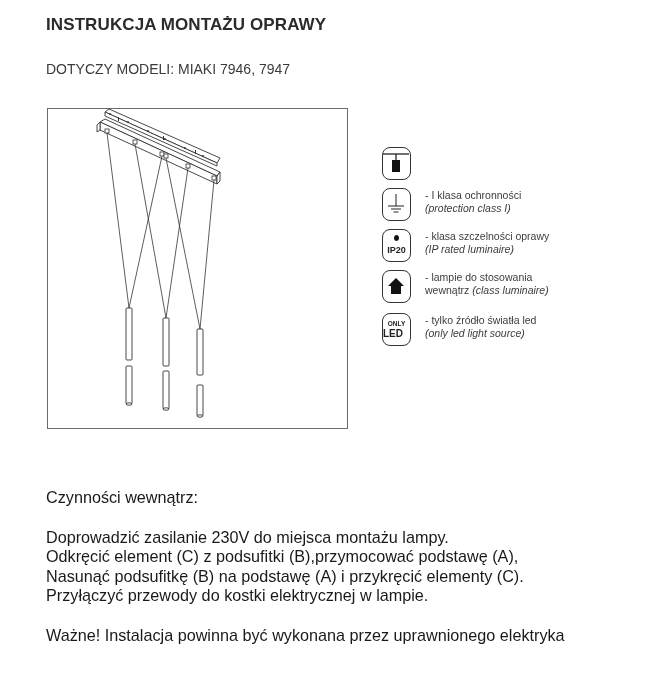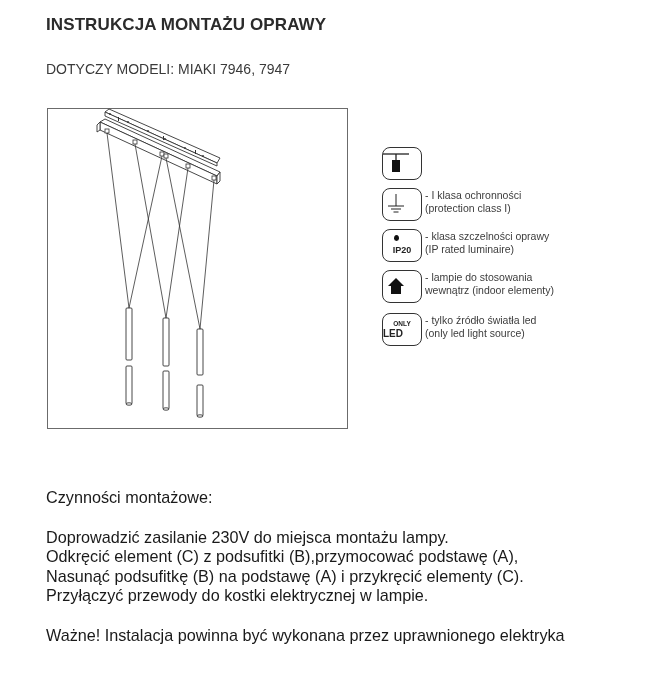--- a/index.html
+++ b/index.html
@@ -3,23 +3,23 @@
 <meta charset="utf-8">
 <style>
   html, body { margin:0; padding:0; background:#ffffff; }
   body { width:650px; height:677px; position:relative; overflow:hidden; font-family:"Liberation Sans", sans-serif; color:#1a1a1a; }
   .title { position:absolute; left:46px; top:15px; font-size:17px; font-weight:bold; color:#2b2b2b; letter-spacing:0.1px; }
   .subtitle { position:absolute; left:46px; top:33px; font-size:14px; color:#3a3a3a;margin-top:28px; }
   .frame { position:absolute; left:47px; top:108px; width:301px; height:321px; border:1.5px solid #6b6b6b; box-sizing:border-box; }
   .diagram { position:absolute; left:47px; top:108px; width:301px; height:321px; }
   .legend { position:absolute; left:382px; top:147px; width:260px; }
   .legend-item { position:absolute; left:0; height:36px; width:260px; }
-  .legend-icon { position:absolute; left:0; top:0; width:40px; height:33px; border:1.5px solid #333; border-radius:8px; box-sizing:border-box; background:#fff; }
+  .legend-icon { position:absolute; left:0; top:0; width:29px; height:33px; border:1.5px solid #333; border-radius:8px; box-sizing:border-box; background:#fff; }
   .legend-text { position:absolute; left:43px; top:1px; font-size:10.5px; line-height:12.5px; color:#3c3c3c; white-space:nowrap; }
-  .legend-text .it { }
+  .legend-text .it { font-style:italic; }
   .icon-ip .drop { position:absolute; left:11px; top:5px; width:5px; height:6px; background:#111; border-radius:50% 50% 50% 50% / 60% 60% 40% 40%; }
   .icon-ip .lbl { position:absolute; left:0; right:0; top:15px; text-align:center; font-size:9px; font-weight:bold; color:#222; }
   .icon-led .l1 { position:absolute; left:0; right:0; top:6px; text-align:center; font-size:6.5px; font-weight:bold; color:#222; }
   .icon-led .l2 { position:absolute; left:0; right:0; top:14px; text-align:left; font-size:10px; font-weight:bold; color:#222; }
   .instructions { position:absolute; left:46px; top:488px; font-size:16.2px; line-height:19.6px; color:#1a1a1a; }
   .instructions p { margin:0; white-space:pre; }
   .gap { height:20px; }
 </style>
 </head>
 <body>
@@ -123,39 +123,39 @@
     </div>
 
     <div class="legend-item" style="top:123px">
       <div class="legend-icon">
         <svg width="26" height="30" viewBox="0 0 26 30" style="position:absolute;left:0;top:0">
           <polygon points="13,7 5,15 8,15 8,23 18,23 18,15 21,15" fill="#111"></polygon>
         </svg>
       </div>
       <div class="legend-text">
         <div>- lampie do stosowania</div>
-        <div><span>wewnątrz </span><span class="it">(indoor elementy)</span></div>
+        <div><span>wewnątrz </span><span class="it">(class luminaire)</span></div>
       </div>
     </div>
 
     <div class="legend-item icon-led" style="top:166px">
       <div class="legend-icon">
         <div class="l1">ONLY</div>
         <div class="l2">LED</div>
       </div>
       <div class="legend-text">
         <div>- tylko źródło światła led</div>
         <div class="it">(only led light source)</div>
       </div>
     </div>
 
   </div>
 
   <div class="instructions">
-    <p>Czynności montażowe:</p>
+    <p>Czynności wewnątrz:</p>
     <div class="gap"></div>
     <p>Doprowadzić zasilanie 230V do miejsca montażu lampy.</p>
     <p>Odkręcić element (C) z podsufitki (B),przymocować podstawę (A),</p>
     <p>Nasunąć podsufitkę (B) na podstawę (A) i przykręcić elementy (C).</p>
     <p>Przyłączyć przewody do kostki elektrycznej w lampie.</p>
     <div class="gap"></div>
     <p>Ważne! Instalacja powinna być wykonana przez uprawnionego elektryka</p>
   </div>
 
 </div>

